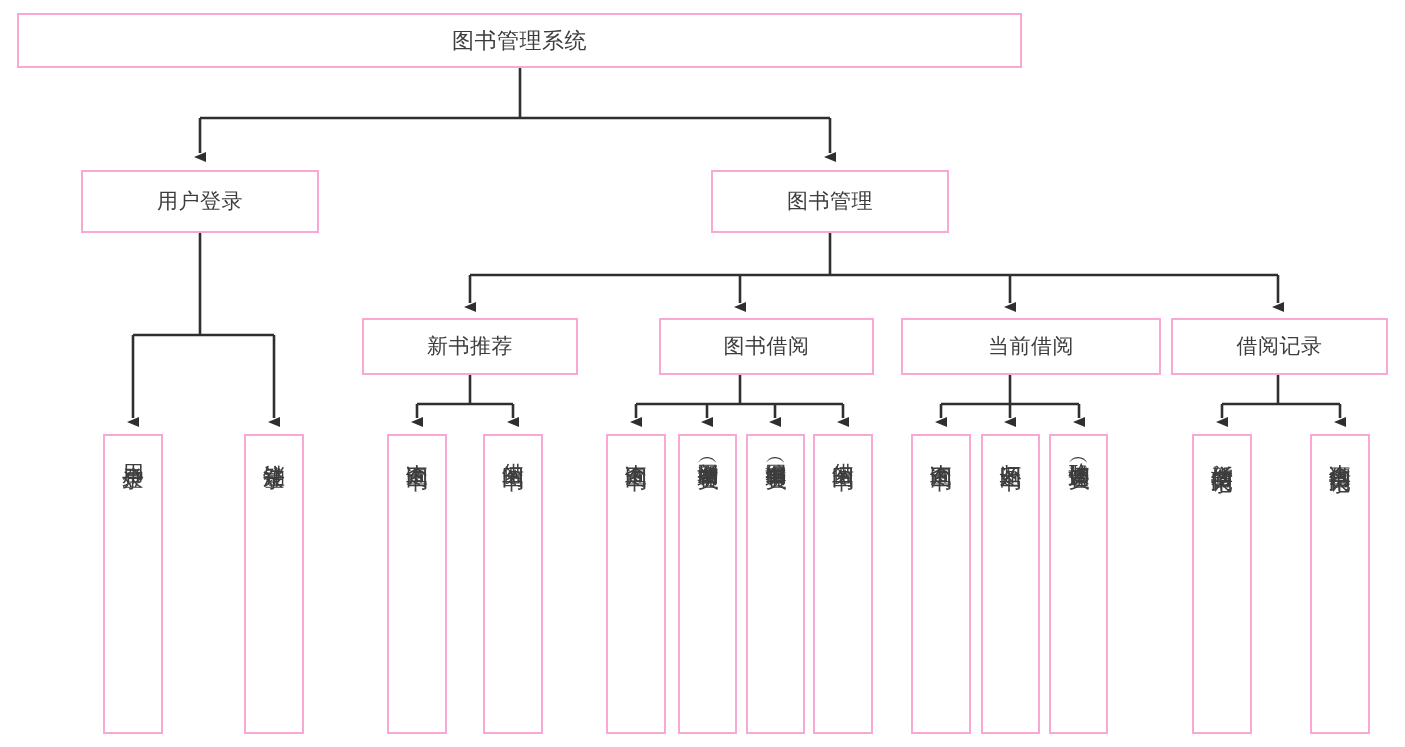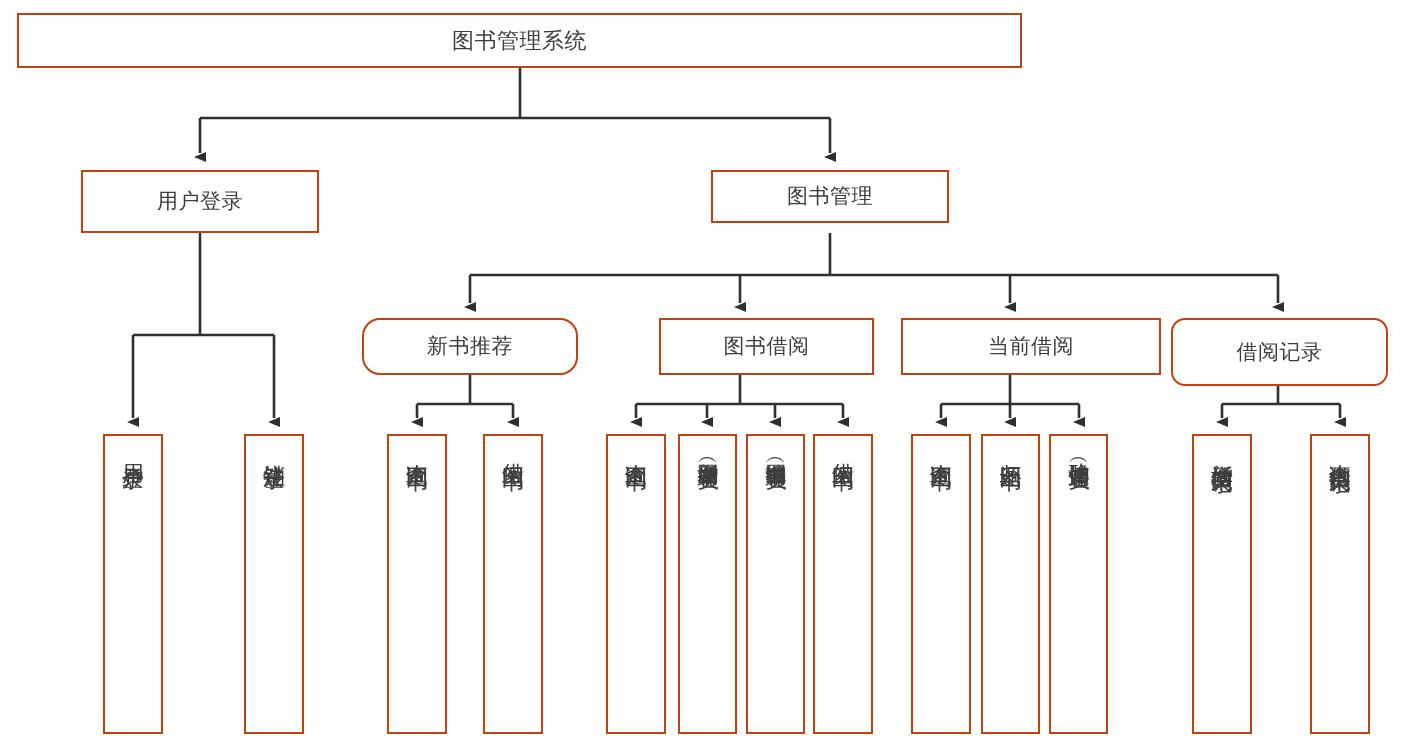--- a/index.html
+++ b/index.html
@@ -23,21 +23,21 @@
     left: 0;
     top: 0;
     width: 1405px;
     height: 747px;
     pointer-events: none;
   }
   .node {
     position: absolute;
     box-sizing: border-box;
     background: #ffffff;
-    border: 2px solid #c2410c;
+    border: 2px solid #f9a8d4;
     display: flex;
     align-items: center;
     justify-content: center;
     color: #3d3d3d;
   }
   .node-label {
     display: block;
     text-align: center;
     line-height: 1.05;
   }
@@ -132,34 +132,34 @@
     </g>
   </svg>
 
   <div class="node horiz root" style="left:17px; top:13px; width:1005px; height:55px;">
     <span class="node-label">图书管理系统</span>
   </div>
 
   <div class="node horiz" style="left:81px; top:170px; width:238px; height:63px;">
     <span class="node-label">用户登录</span>
   </div>
-  <div class="node horiz" style="left:711px; top:170px; width:238px; height:53px;">
+  <div class="node horiz" style="left:711px; top:170px; width:238px; height:63px;">
     <span class="node-label">图书管理</span>
   </div>
 
-  <div class="node horiz" style="left:362px; top:318px; width:216px; height:57px;border-radius:18px;">
+  <div class="node horiz" style="left:362px; top:318px; width:216px; height:57px;">
     <span class="node-label">新书推荐</span>
   </div>
   <div class="node horiz" style="left:633px; top:318px; width:215px; height:57px;margin-left:26px;">
     <span class="node-label">图书借阅</span>
   </div>
   <div class="node horiz" style="left:901px; top:318px; width:260px; height:57px;">
     <span class="node-label">当前借阅</span>
   </div>
-  <div class="node horiz" style="left:1171px; top:318px; width:217px; height:68px;border-radius:14px;">
+  <div class="node horiz" style="left:1171px; top:318px; width:217px; height:57px;">
     <span class="node-label">借阅记录</span>
   </div>
 
   <div class="node vert" style="left:103px; top:434px; width:60px; height:300px;">
     <span class="node-label">用户登录</span>
   </div>
   <div class="node vert" style="left:244px; top:434px; width:60px; height:300px;">
     <span class="node-label">注销登录</span>
   </div>
 

